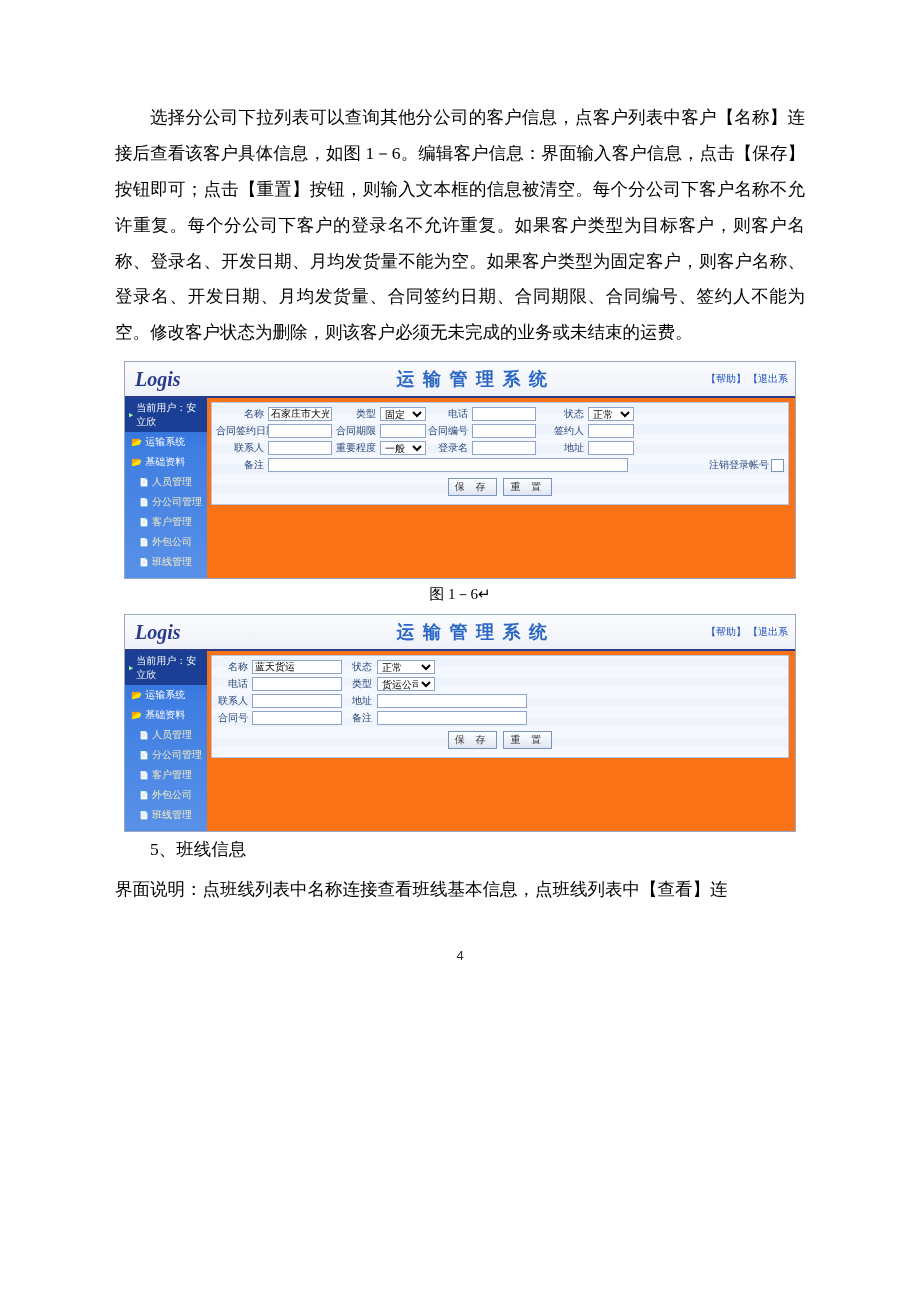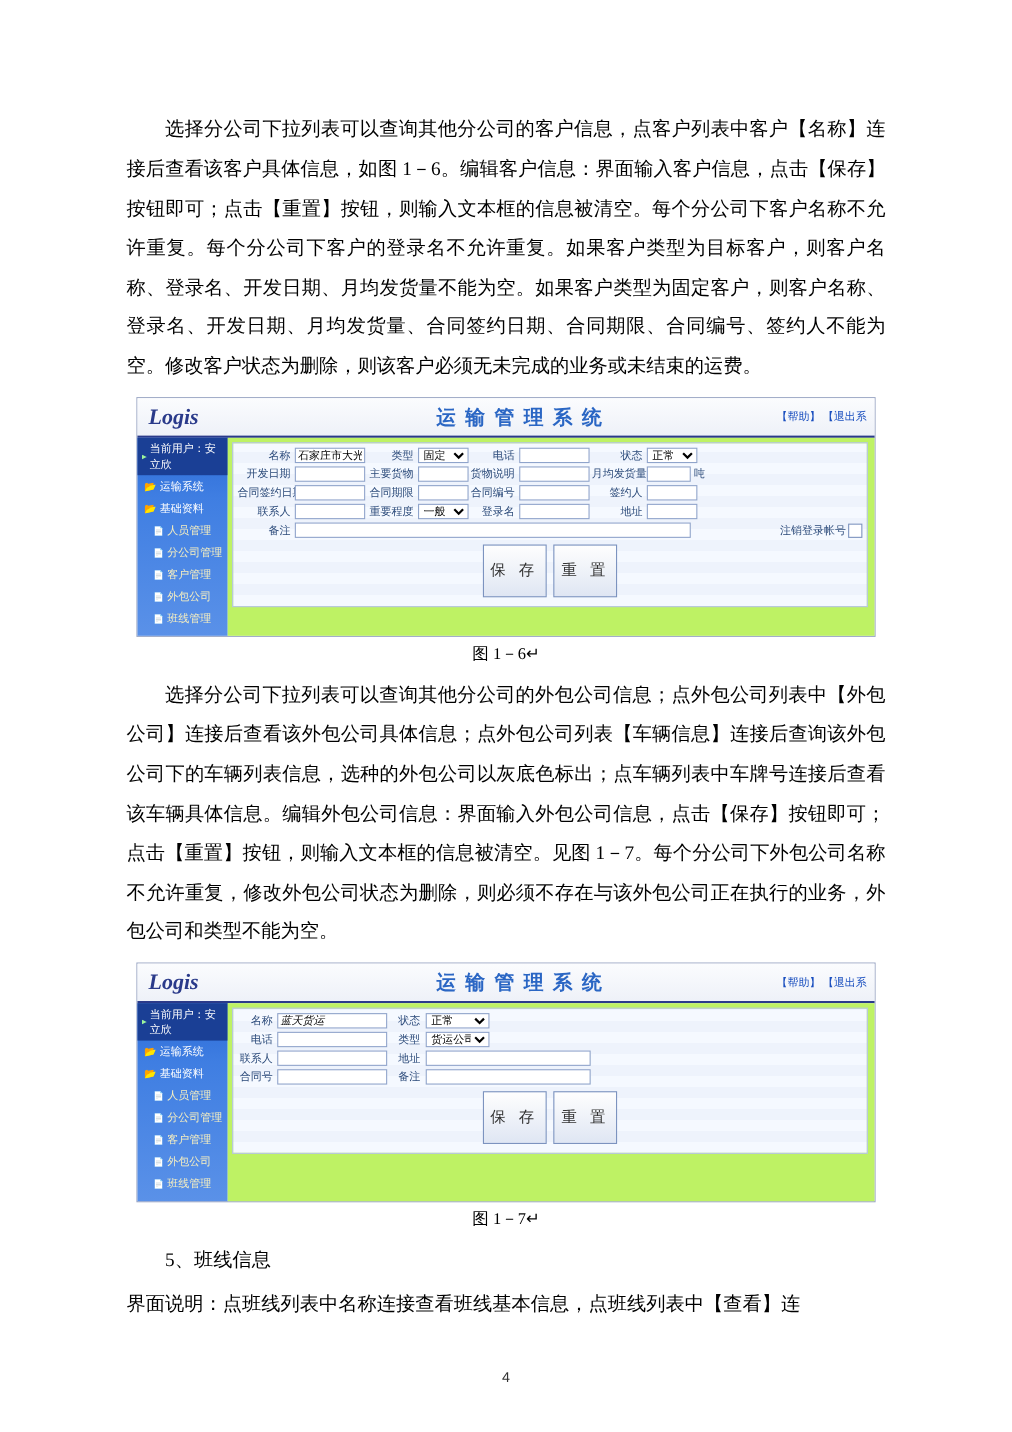--- a/index.html
+++ b/index.html
@@ -119,21 +119,21 @@
     padding-left: 14px;
     color: #f5eec0;
   }
   .side-sub::before {
     content: "📄";
     font-size: 8px;
   }
 
   .main {
     flex: 1;
-    background: #bef264;
+    background: #f97316;
     padding: 4px 6px 8px 4px;
   }
   .main-inner {
     border: 1px solid #b7c6e4;
     background: repeating-linear-gradient(
       0deg,
       #f5f9ff 0, #f5f9ff 10px,
       #eef3fc 10px, #eef3fc 20px
     );
     padding: 4px 4px 8px 4px;
@@ -170,40 +170,40 @@
     border: 1px solid #8fa4cb;
     background: #fff;
     box-sizing: border-box;
     font-size: 10px;
     padding: 0;
   }
   .w64 { width: 64px; }
   .w58 { width: 58px; }
   .w46 { width: 46px; }
   .w40 { width: 40px; }
-  .w90 { width: 100px; font-style: italic; }
+  .w90 { width: 90px; }
   .w150 { width: 150px; }
 
   .unit {
     font-size: 10px;
     color: #2b4a7a;
     margin-left: 1px;
   }
 
   .btn-row {
     text-align: center;
     margin-top: 6px;
   }
   .btn {
     display: inline-block;
     min-width: 36px;
-    padding: 14px 6px;
+    padding: 1px 6px;
     border: 1px solid #7c93bf;
     background: linear-gradient(#fefefe, #dfe6f3);
-    font-size: 14px;
+    font-size: 10px;
     color: #333;
     letter-spacing: 4px;
     text-align: center;
     box-sizing: border-box;
     margin: 0 2px;
   }
   .chk {
     width: 11px; height: 11px;
     border: 1px solid #7c93bf;
     background: #fff;
@@ -249,31 +249,20 @@
             <span class="lbl L1">名称</span>
             <input class="inp w64" value="石家庄市大光明" style="">
             <span class="lbl L2">类型</span>
             <select class="sel w46"><option>固定</option></select>
             <span class="lbl L3">电话</span>
             <input class="inp w64" style="">
             <span class="lbl L4">状态</span>
             <select class="sel w46"><option>正常</option></select>
           </div>
 
-          <div class="form-row">
-            <span class="lbl L1">开发日期</span>
-            <input class="inp w64" style="">
-            <span class="lbl L2">主要货物</span>
-            <input class="inp w46" style="">
-            <span class="lbl L3">货物说明</span>
-            <input class="inp w64" style="">
-            <span class="lbl L4">月均发货量</span>
-            <input class="inp w40" style="">
-              <span class="unit">吨</span>
-          </div>
 
           <div class="form-row">
             <span class="lbl L1">合同签约日期</span>
             <input class="inp w64" style="">
             <span class="lbl L2">合同期限</span>
             <input class="inp w46" style="">
             <span class="lbl L3">合同编号</span>
             <input class="inp w64" style="">
             <span class="lbl L4">签约人</span>
             <input class="inp w46" style="">
@@ -302,21 +291,20 @@
             <span class="btn">保 存</span>
             <span class="btn">重 置</span>
           </div>
 
         </div>
       </div>
     </div>
   </div>
   <div class="caption">图 1－6↵</div>
 
-  <p class="para indent">选择分公司下拉列表可以查询其他分公司的外包公司信息；点外包公司列表中【外包公司】连接后查看该外包公司具体信息；点外包公司列表【车辆信息】连接后查询该外包公司下的车辆列表信息，选种的外包公司以灰底色标出；点车辆列表中车牌号连接后查看该车辆具体信息。编辑外包公司信息：界面输入外包公司信息，点击【保存】按钮即可；点击【重置】按钮，则输入文本框的信息被清空。见图 1－7。每个分公司下外包公司名称不允许重复，修改外包公司状态为删除，则必须不存在与该外包公司正在执行的业务，外包公司和类型不能为空。</p>
 
   <div class="shot">
     <div class="shot-header">
       <span class="logo">Logis</span>
       <span class="sys-title">运 输 管 理 系 统</span>
       <span class="top-links">
         <span>【帮助】</span><span>【退出系</span>
       </span>
     </div>
     <div class="shot-body">
@@ -363,19 +351,18 @@
 
           <div class="btn-row">
             <span class="btn">保 存</span>
             <span class="btn">重 置</span>
           </div>
 
         </div>
       </div>
     </div>
   </div>
-  <div class="caption">图 1－7↵</div>
 
   <p class="para" style="text-indent:2em">5、班线信息</p>
   <p class="para">界面说明：点班线列表中名称连接查看班线基本信息，点班线列表中【查看】连</p>
 
   <div class="pagenum">4</div>
 </div>
 
 </body></html>

